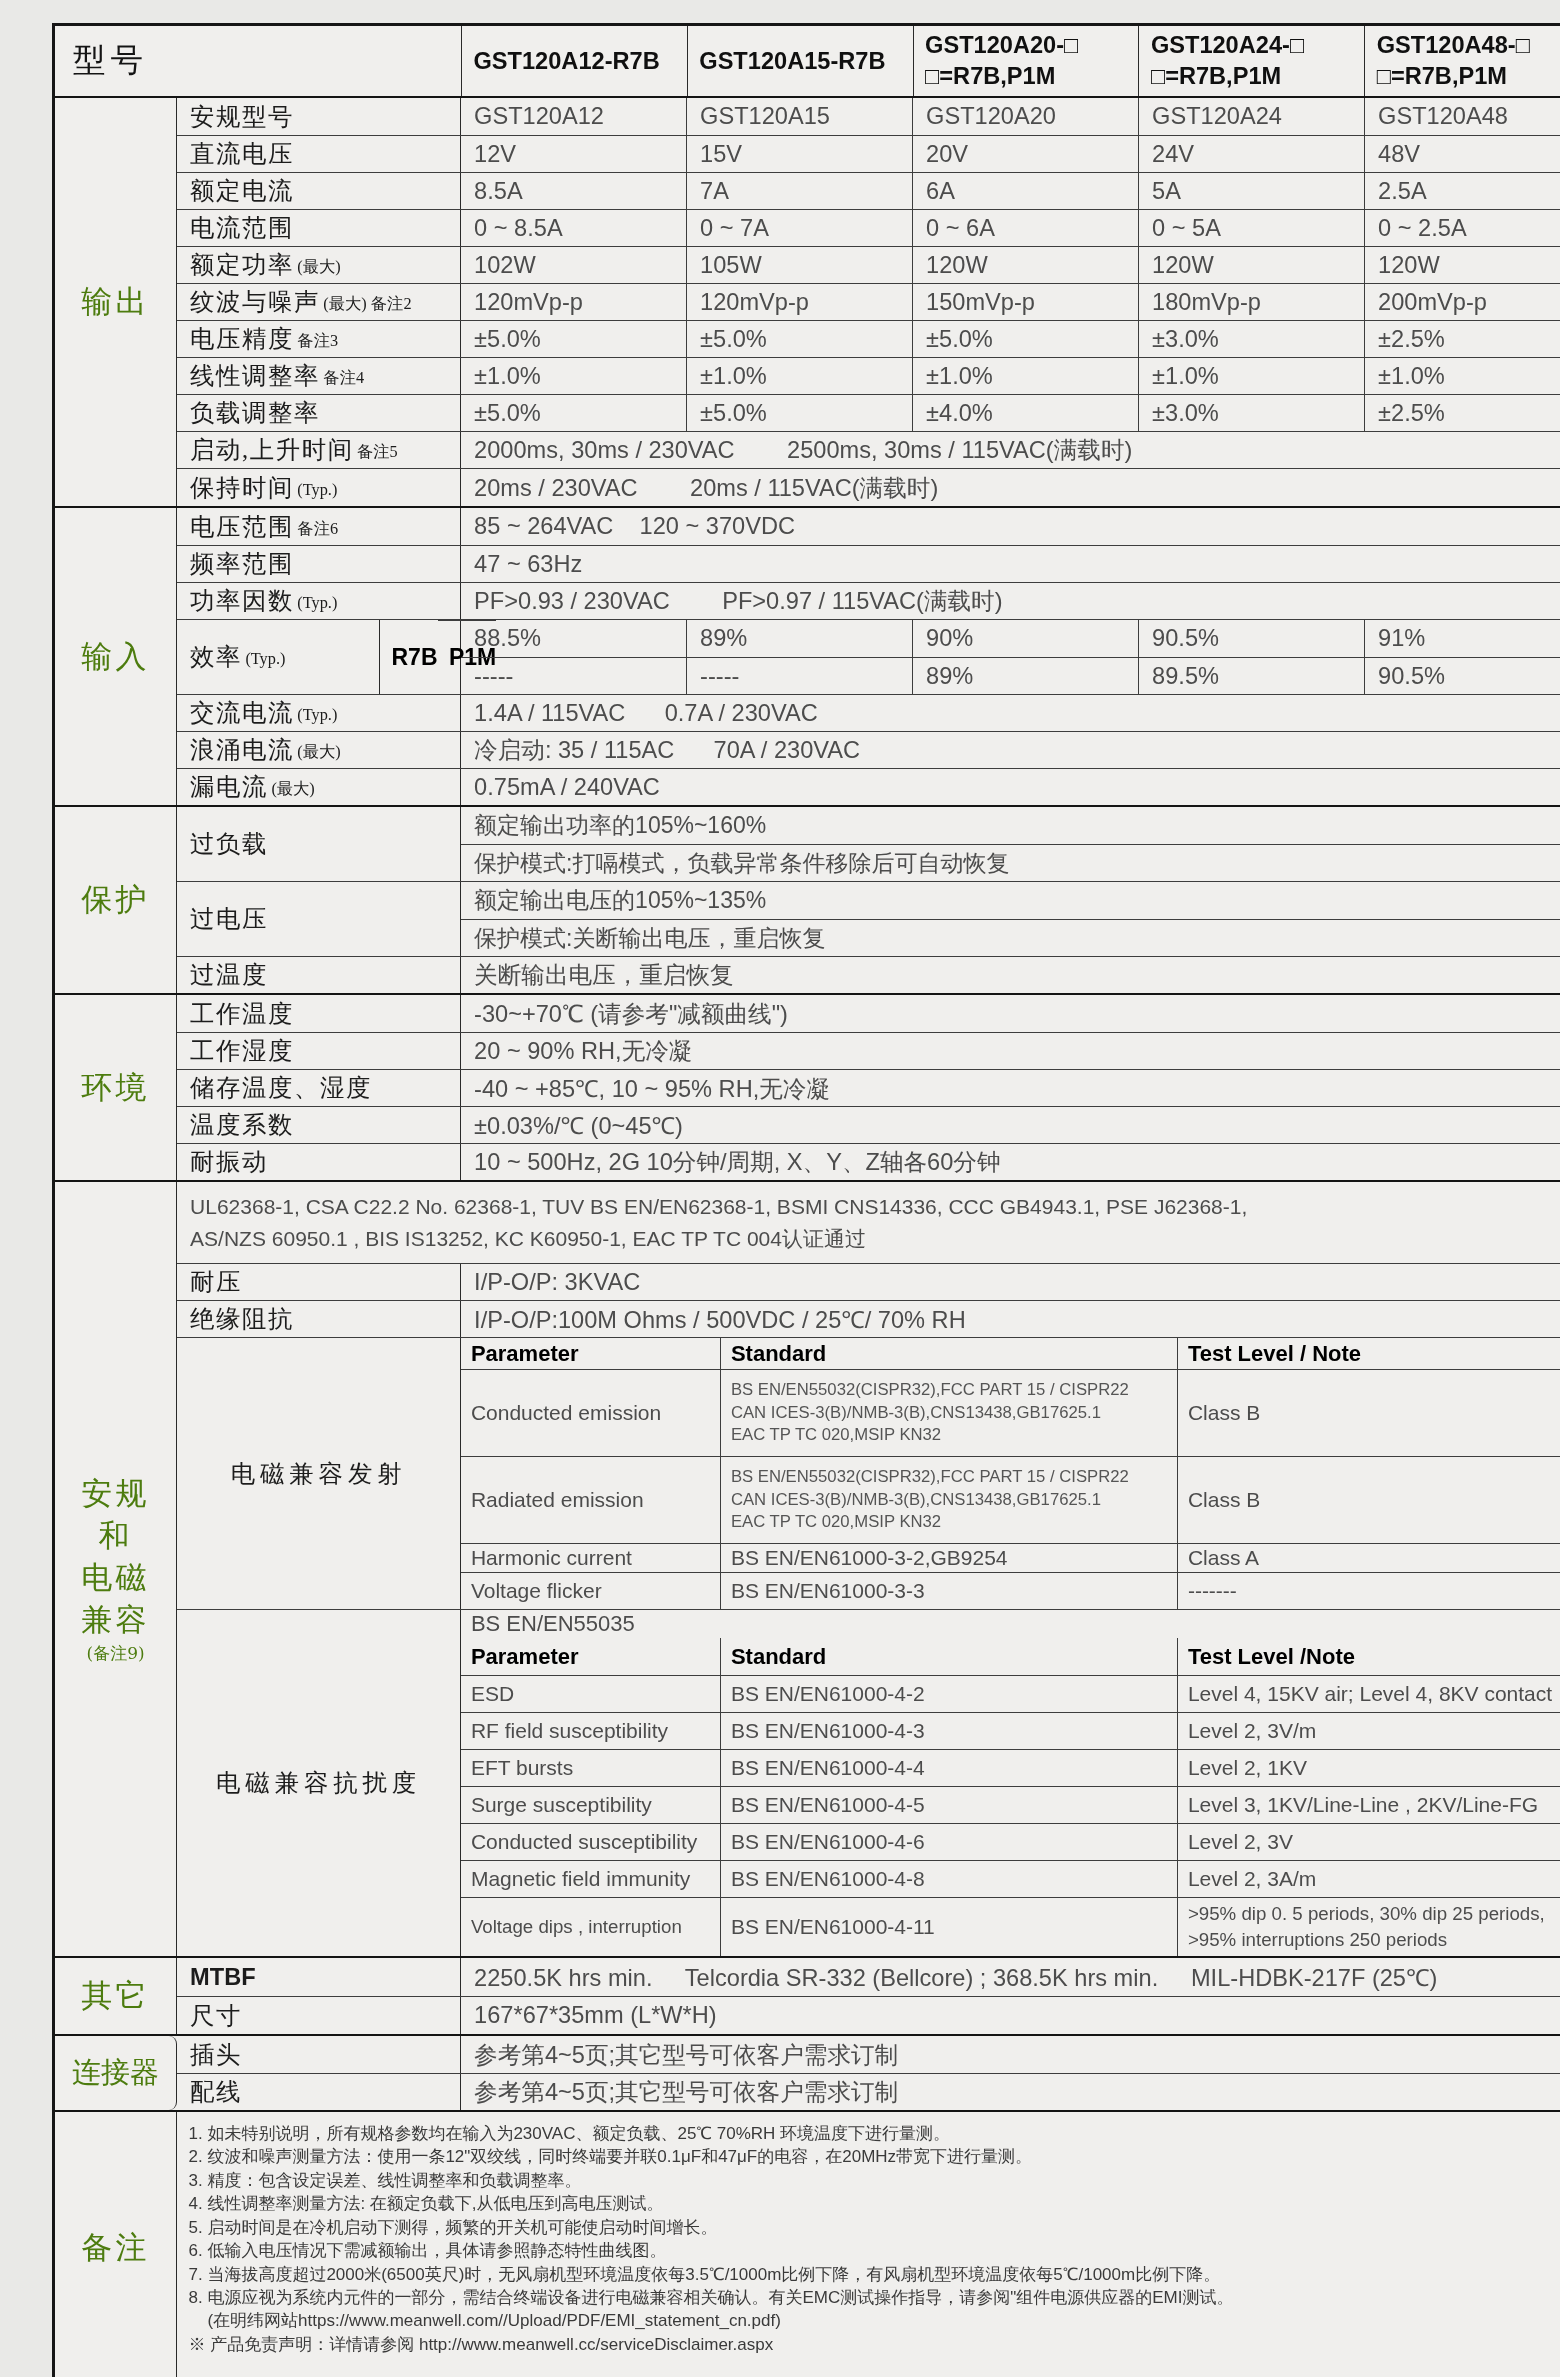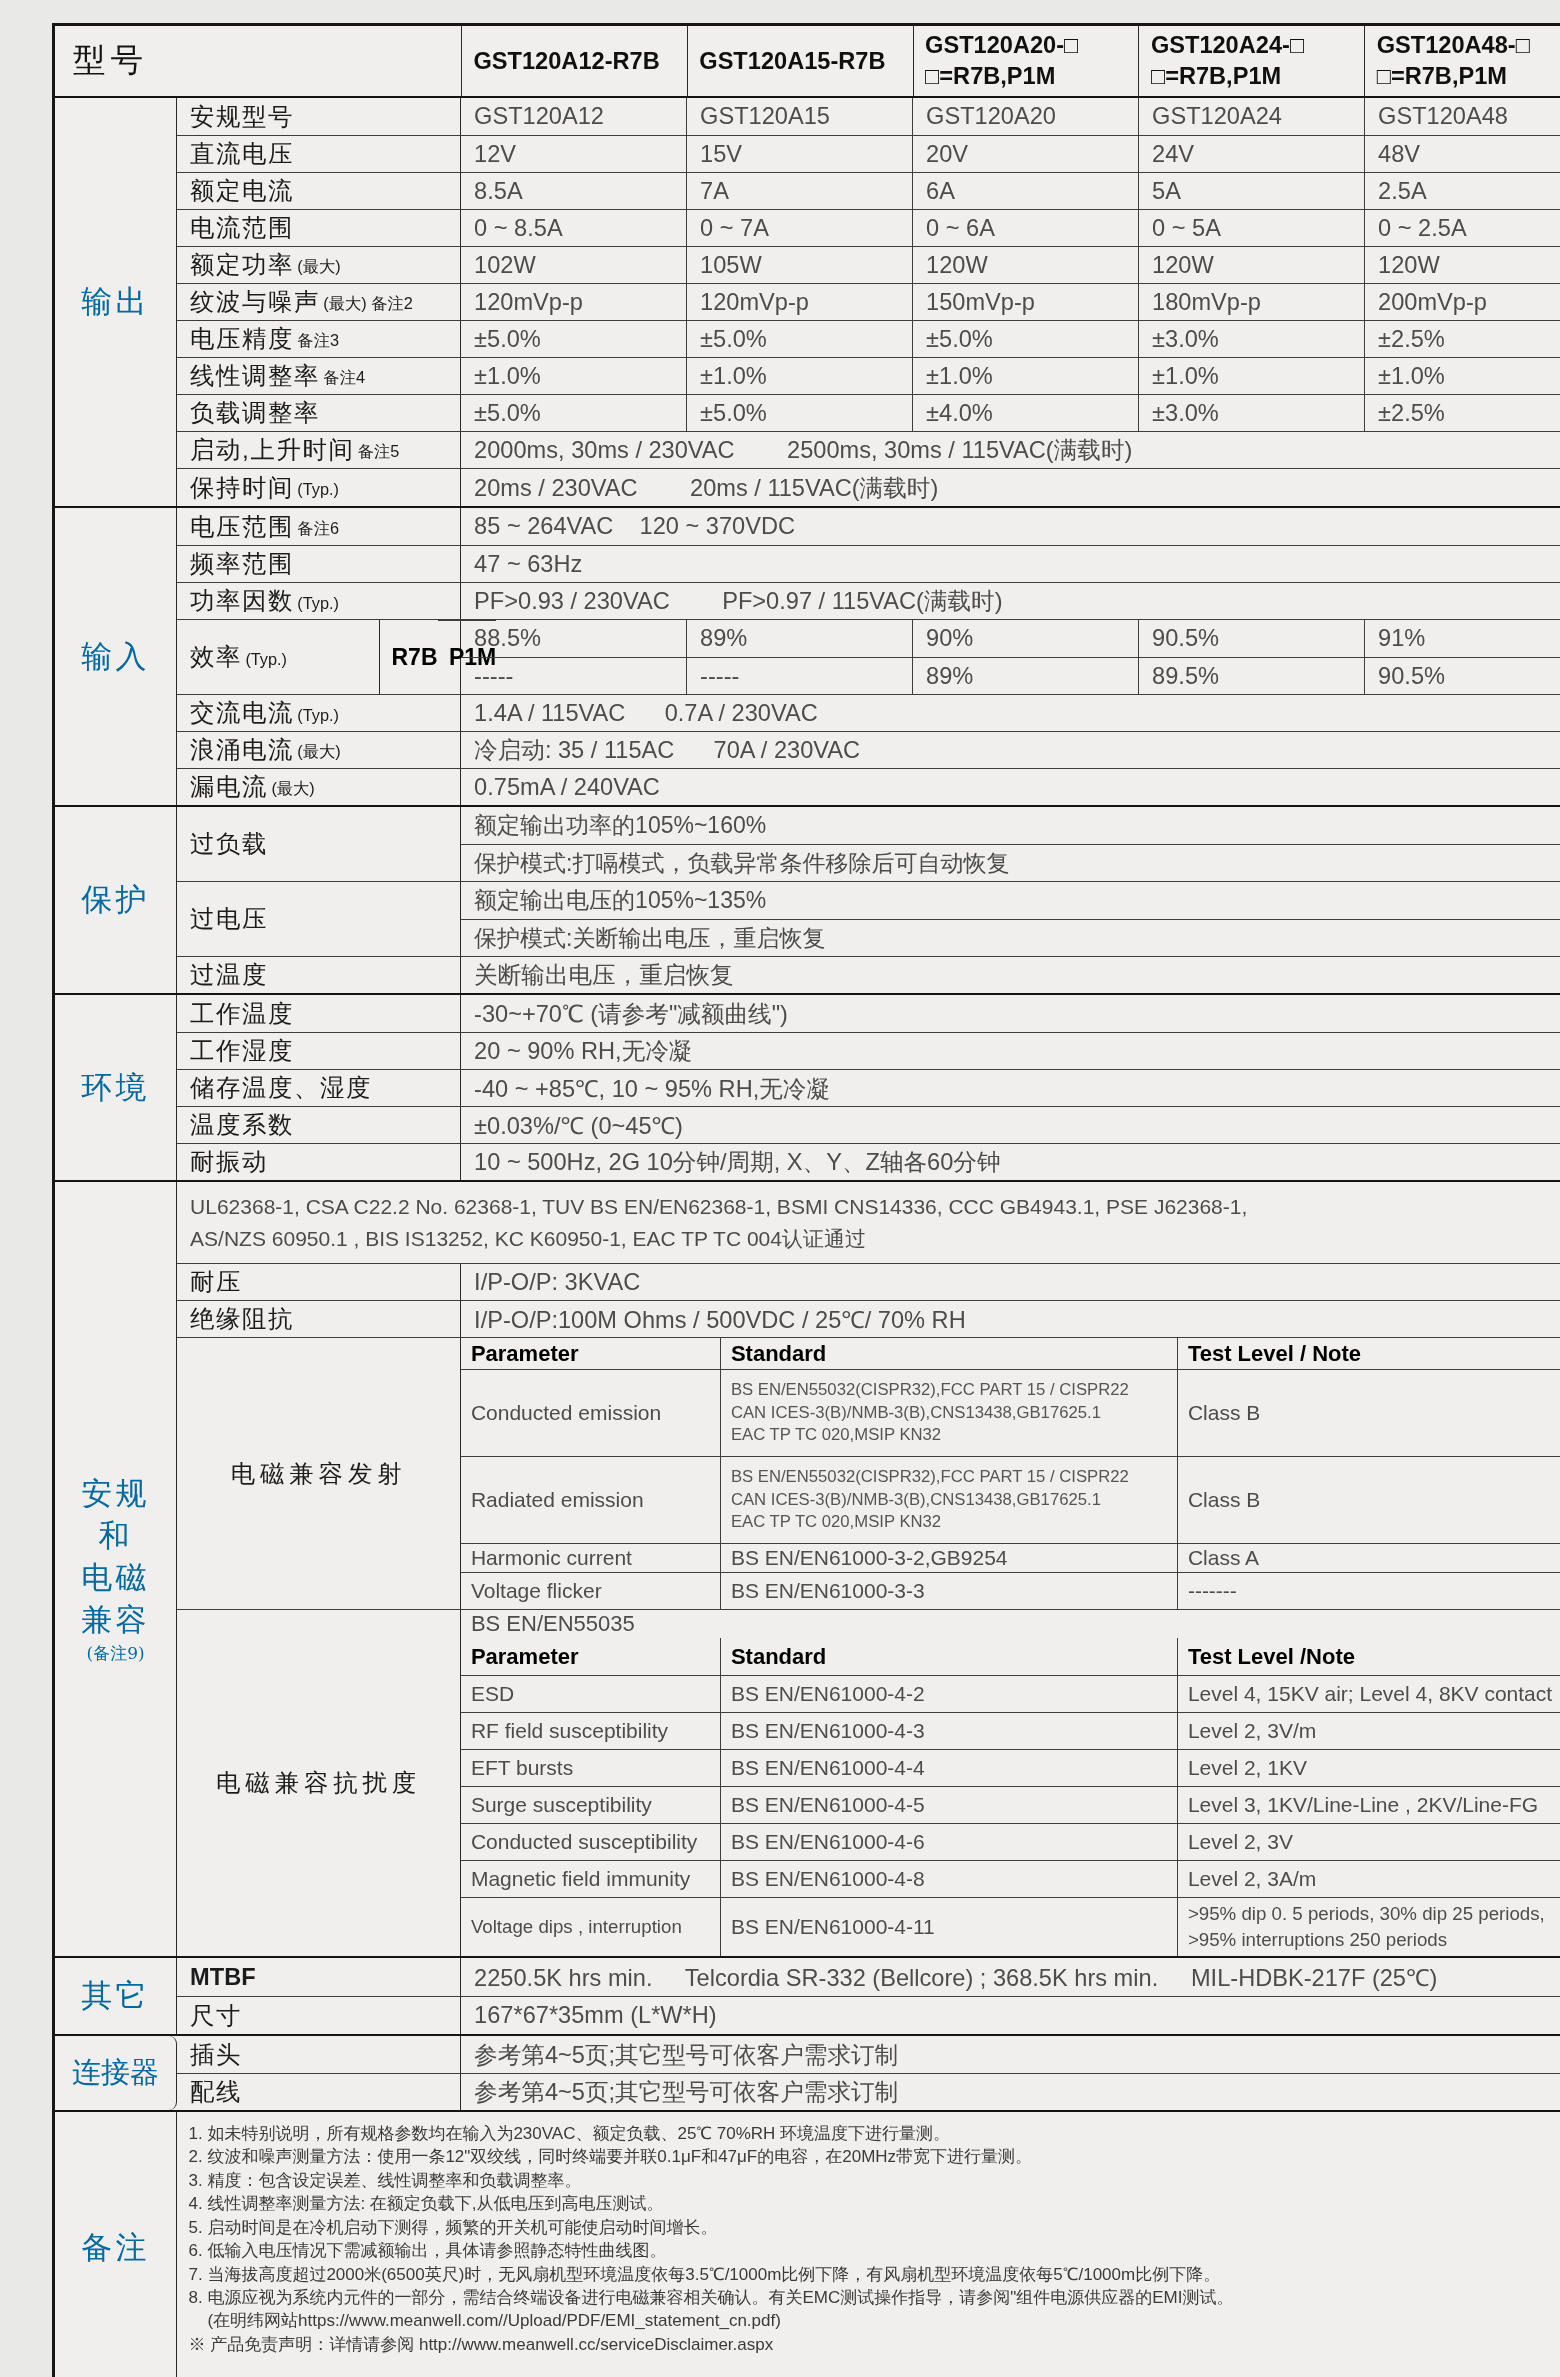--- a/index.html
+++ b/index.html
@@ -19,34 +19,34 @@
     overflow:hidden;
     margin-left:44px;
   }
   
   .sec { display:flex; border-top:2.4px solid #141414; }
   .sec-label {
     width:122px; flex:0 0 122px;
     display:flex; flex-direction:column; align-items:center; justify-content:center;
     border-right:1.6px solid #2a2a2a;
     font-family:"DejaVu Serif", serif;
-    font-size:31px; color:#0369a1; letter-spacing:3.3px;
+    font-size:31px; color:#4d7c0f; letter-spacing:3.3px;
     text-align:center; line-height:1.35;
   }
   .sec-label .sub-note { font-size:17px; letter-spacing:0; margin-top:1.6px; }
   .sec-body { flex:1; min-width:0; display:flex; flex-direction:column; }
   .row { display:flex; align-items:stretch; }
   .row + .row, .row-sep { border-top:1.6px solid #3d3d3d; }
   
   .attr {
     width:284px; flex:0 0 284px;
     display:flex; align-items:center;
     padding-left:13px;
     border-right:1.6px solid #2a2a2a;
-    font-family:Liberation Sans, sans-serif;
+    font-family:Liberation Serif, serif;
     font-size:24.4px; color:#1c1c1c;
     letter-spacing:1.6px;
   }
   .attr .sfx { font-size:16.3px; letter-spacing:0; margin-left:3.3px; align-self:center; transform:translateY(1.6px); }
   
   .vcell {
     flex:1 1 0; min-width:0;
     display:flex; align-items:center; padding-left:13px;
     font-size:23.6px; color:#4c4c4c;
   }

